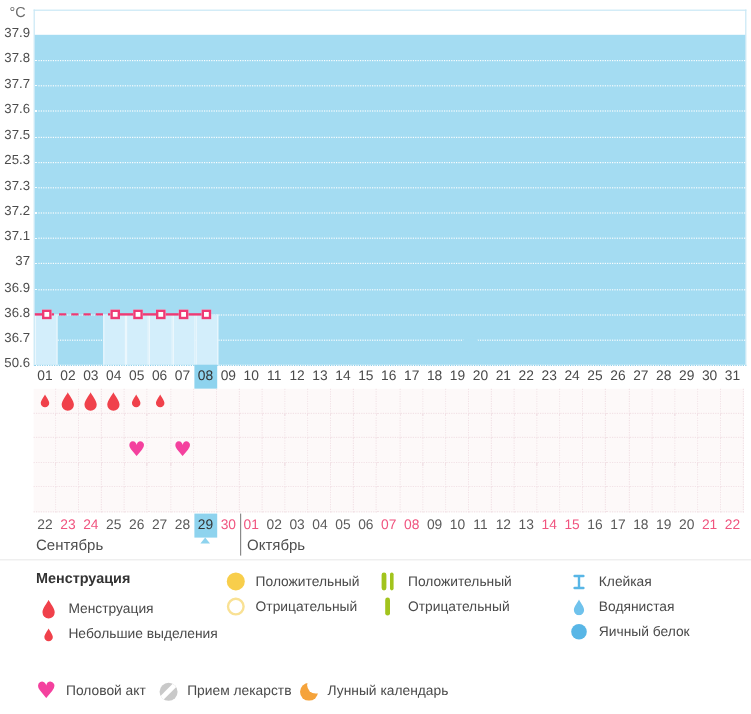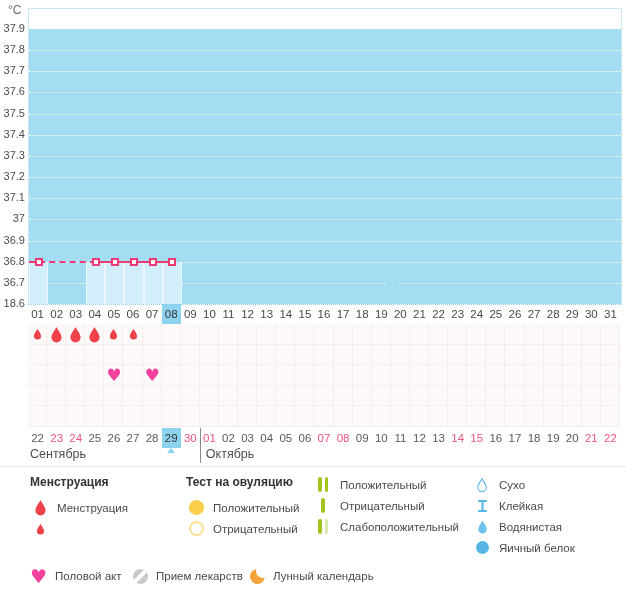--- a/index.html
+++ b/index.html
@@ -49,29 +49,29 @@
 <body>
 
 <div class="root">
   <span class="unit-label">°C</span>
   <div id="yaxis">
       <div class="ytick" style="top: 21px;">37.9</div>
       <div class="ytick" style="top: 42.1538px;">37.8</div>
       <div class="ytick" style="top: 63.3077px;">37.7</div>
       <div class="ytick" style="top: 84.4615px;">37.6</div>
       <div class="ytick" style="top: 105.615px;">37.5</div>
-      <div class="ytick" style="top: 126.769px;">37.4</div>
+      <div class="ytick" style="top: 126.769px;">25.3</div>
       <div class="ytick" style="top: 147.923px;">37.3</div>
       <div class="ytick" style="top: 169.077px;">37.2</div>
       <div class="ytick" style="top: 190.231px;">37.1</div>
       <div class="ytick" style="top: 211.385px;">37</div>
       <div class="ytick" style="top: 232.538px;">36.9</div>
       <div class="ytick" style="top: 253.692px;">36.8</div>
       <div class="ytick" style="top: 274.846px;">36.7</div>
-      <div class="ytick" style="top: 296px;">18.6</div>
+      <div class="ytick" style="top: 296px;">50.6</div>
     </div>
   <div id="plot">
       <div class="plot-blue" style="top: 20px; background: rgb(164, 220, 242);"></div>
       <div class="gridline" style="top: 41.1538px;"></div>
       <div class="gridline" style="top: 62.3077px;"></div>
       <div class="gridline" style="top: 83.4615px;"></div>
       <div class="gridline" style="top: 104.615px;"></div>
       <div class="gridline" style="top: 125.769px;"></div>
       <div class="gridline" style="top: 146.923px;"></div>
       <div class="gridline" style="top: 168.077px;"></div>
@@ -371,24 +371,24 @@
             </svg>
           </span>
           <span>Менструация</span>
         </div>
         <div class="legend-item">
           <span class="ic">
             <svg width="9" height="12" viewBox="0 0 14 18">
               <path d="M7 0.8 C6 3.2 1.5 8.6 1.5 12 a5.5 5.5 0 0 0 11 0 C12.5 8.6 8 3.2 7 0.8 Z" fill="#f0414b"></path>
             </svg>
           </span>
+          <span>Небольшие выделения</span>
         </div>
       </div>
       <div class="legend-col" style="left: 186px; top: 474px;">
-        <div class="legend-header">Тест на овуляцию</div>
         <div class="legend-item">
           <span class="ic">
             <span class="circle" style="width:15px;height:15px;background:#f8ce4b"></span>
           </span>
           <span>Положительный</span>
         </div>
         <div class="legend-item">
           <span class="ic">
             <span class="circle" style="width:11px;height:11px;background:#fff;border:2px solid #f9e194"></span>
           </span>
@@ -406,39 +406,22 @@
           <span>Положительный</span>
         </div>
         <div class="legend-item">
           <span class="ic">
             <span class="bars">
               <span class="bar" style="background:#a2c41d"></span>
             </span>
           </span>
           <span>Отрицательный</span>
         </div>
-        <div class="legend-item">
-          <span class="ic">
-            <span class="bars">
-              <span class="bar" style="background:#a2c41d"></span>
-              <span class="bar" style="background:#dce9ad"></span>
-            </span>
-          </span>
-          <span>Слабоположительный</span>
-        </div>
       </div>
       <div class="legend-col" style="left: 472px; top: 474px;">
-        <div class="legend-item">
-          <span class="ic">
-            <svg width="12" height="14" viewBox="0 0 14 18">
-              <path d="M7 0.8 C6 3.2 1.5 8.6 1.5 12 a5.5 5.5 0 0 0 11 0 C12.5 8.6 8 3.2 7 0.8 Z" fill="#fff" stroke="#58b6e6" stroke-width="1.4"></path>
-            </svg>
-          </span>
-          <span>Сухо</span>
-        </div>
         <div class="legend-item">
           <span class="ic">
             <svg width="11" height="14" viewBox="0 0 12 14">
               <path d="M2 1.6 H10 M6 1.6 V12.4 M2 12.4 H10" stroke="#58b6e6" stroke-width="2.2" stroke-linecap="round" fill="none"></path>
             </svg>
           </span>
           <span>Клейкая</span>
         </div>
         <div class="legend-item">
           <span class="ic">

